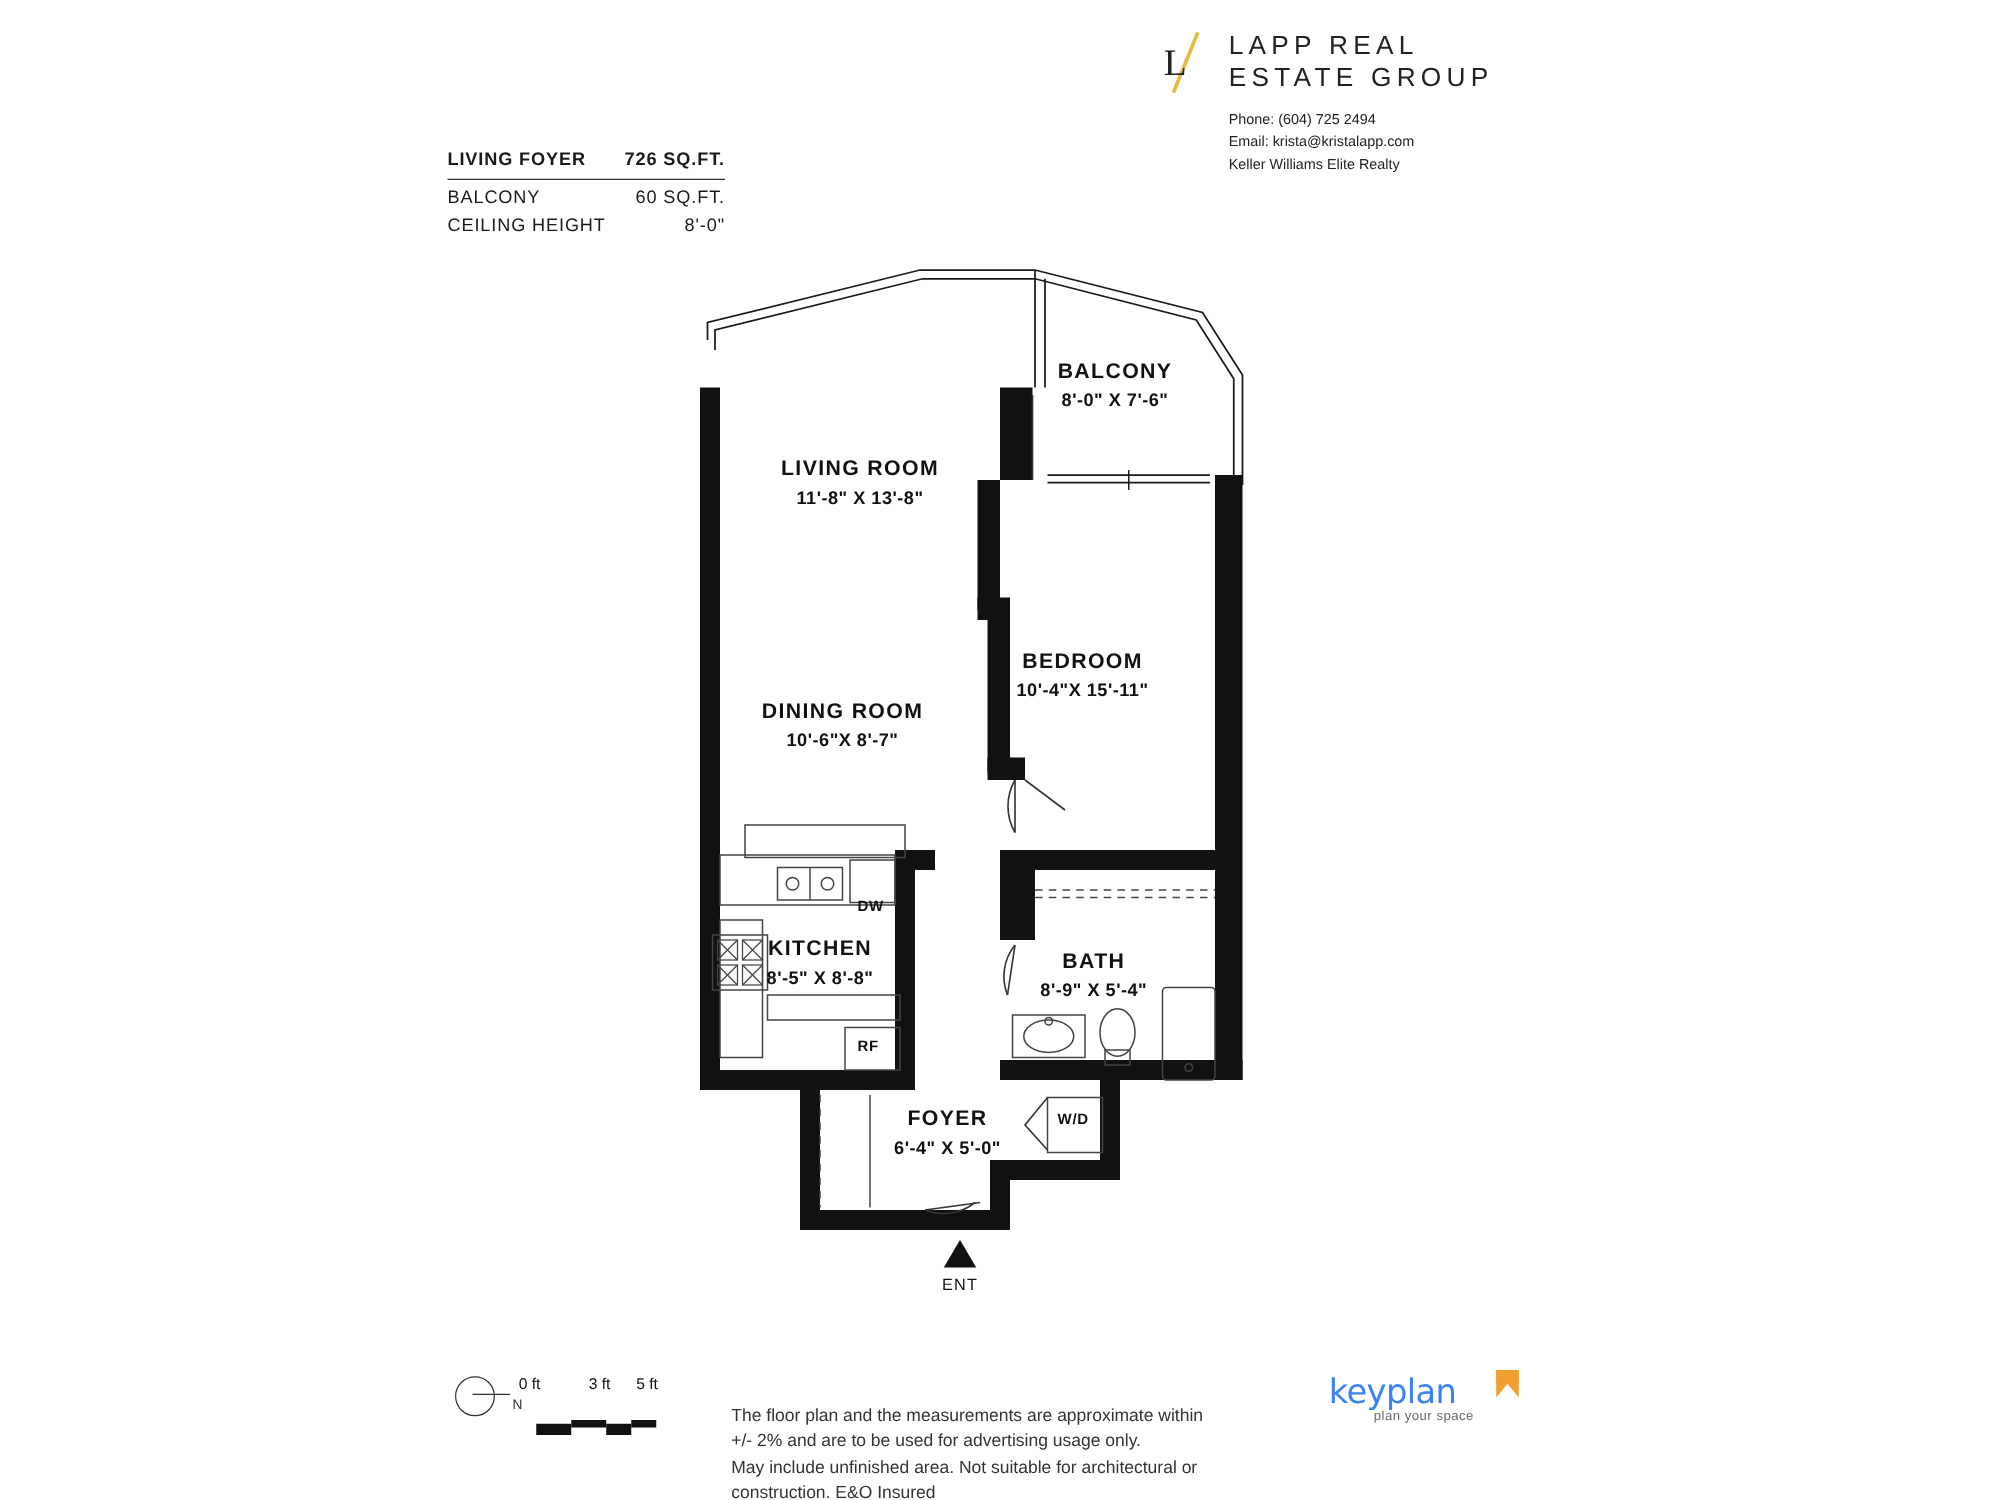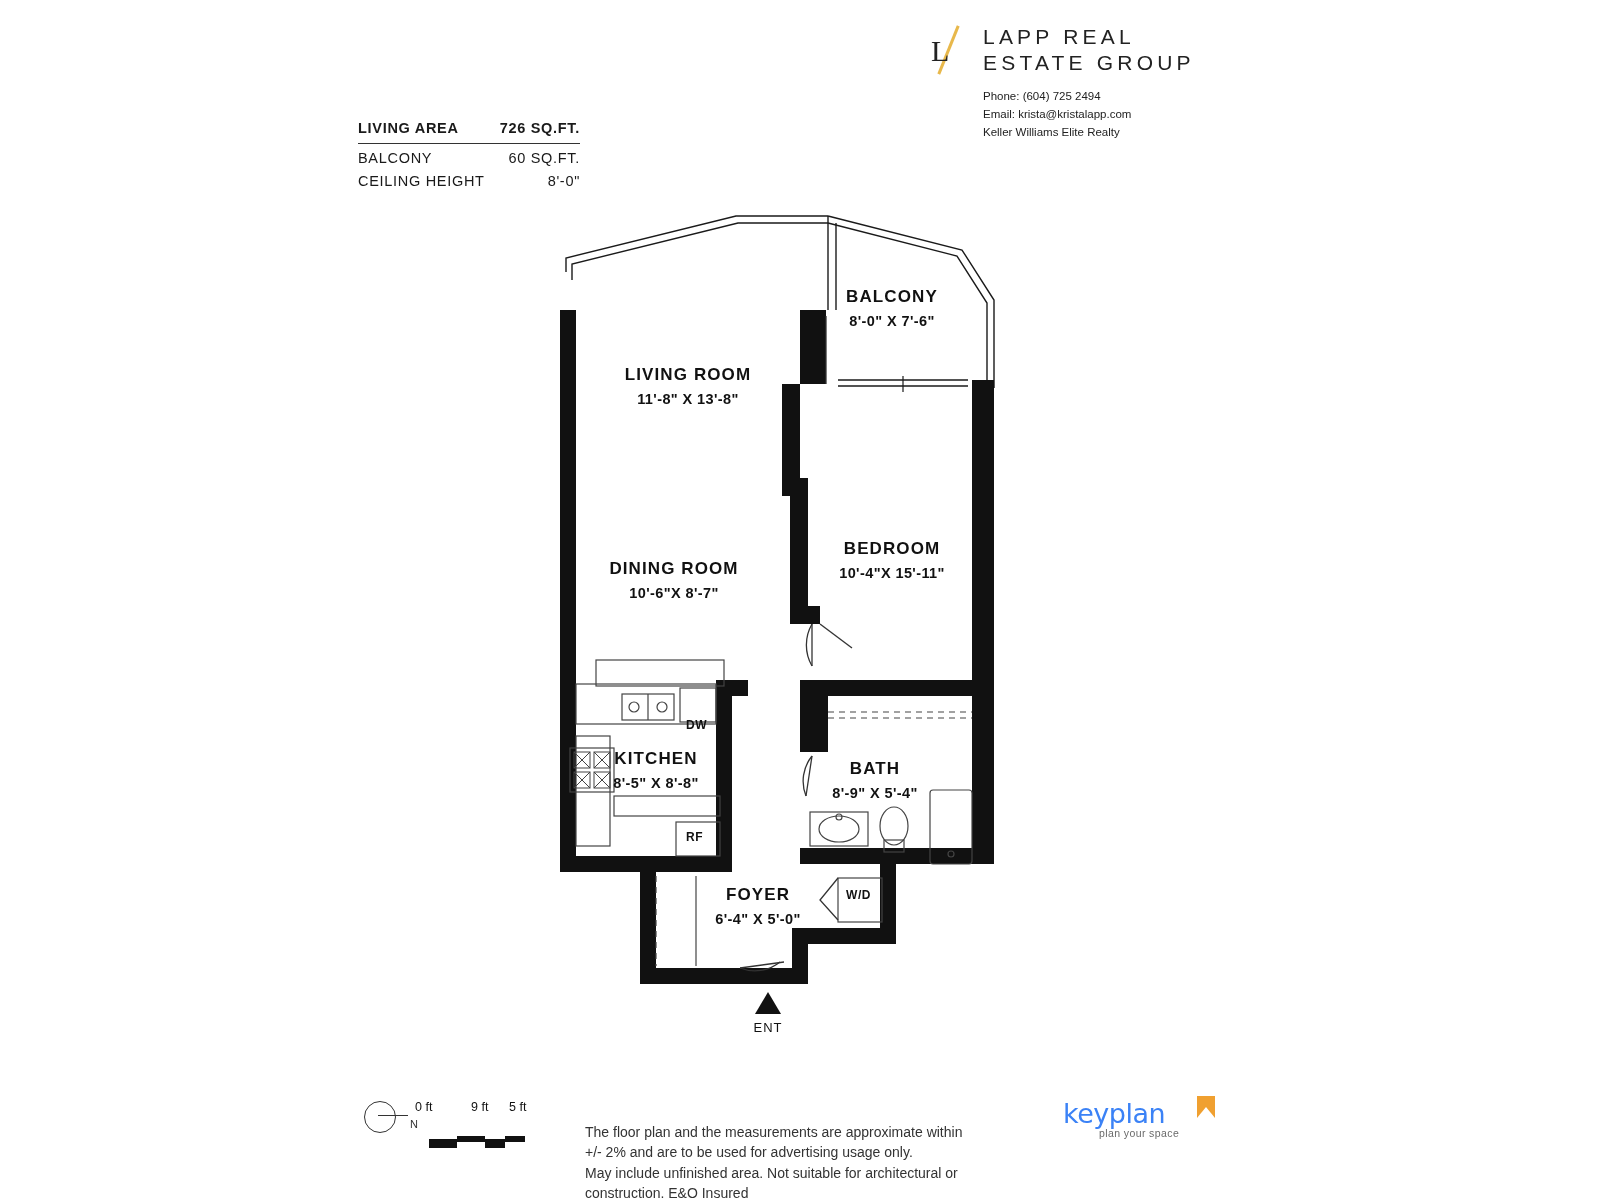--- a/index.html
+++ b/index.html
@@ -272,21 +272,21 @@
   }
 </style>
 </head>
 <body>
 
 <div id="title-block">
 </div>
 
 <div id="area-table">
   <div class="row head">
-    <span class="lbl">LIVING AREA</span>
+    <span class="lbl">LIVING FOYER</span>
     <span class="val">726 SQ.FT.</span>
   </div>
   <div class="row">
     <span class="lbl">BALCONY</span>
     <span class="val">60 SQ.FT.</span>
   </div>
   <div class="row">
     <span class="lbl">CEILING HEIGHT</span>
     <span class="val">8'-0"</span>
   </div>
@@ -438,21 +438,21 @@
 <div class="room-label" style="left:796px; top:286px; width:192px;">
   <span class="name">BALCONY</span>
   <span class="dim">8'-0" X 7'-6"</span>
 </div>
 
 <div class="room-label" style="left:588px; top:364px; width:200px;">
   <span class="name">LIVING ROOM</span>
   <span class="dim">11'-8" X 13'-8"</span>
 </div>
 
-<div class="room-label" style="left:792px; top:518px; width:200px;margin-top:20px;">
+<div class="room-label" style="left:766px; top:518px; width:200px;">
   <span class="name">BEDROOM</span>
   <span class="dim">10'-4"X 15'-11"</span>
 </div>
 
 <div class="room-label" style="left:576px; top:558px; width:196px;">
   <span class="name">DINING ROOM</span>
   <span class="dim">10'-6"X  8'-7"</span>
 </div>
 
 <div class="room-label" style="left:572px; top:748px; width:168px;">
@@ -481,21 +481,21 @@
 
 <div id="compass">
   <div class="circ"></div>
   <div class="needle"></div>
   <div class="nlab">N</div>
 </div>
 
 <div id="scalebar">
   <div class="ticks">
     <span style="left:0px;">0 ft</span>
-    <span style="left:56px;">9 ft</span>
+    <span style="left:56px;">3 ft</span>
     <span style="left:94px;">5 ft</span>
   </div>
   <div class="bar">
     <div class="seg" style="left:14px; top:3px; width:28px;"></div>
     <div class="seg" style="left:42px; top:0px; width:28px; height:6px;"></div>
     <div class="seg" style="left:70px; top:3px; width:20px;"></div>
     <div class="seg" style="left:90px; top:0px; width:20px; height:6px;"></div>
   </div>
 </div>
 

